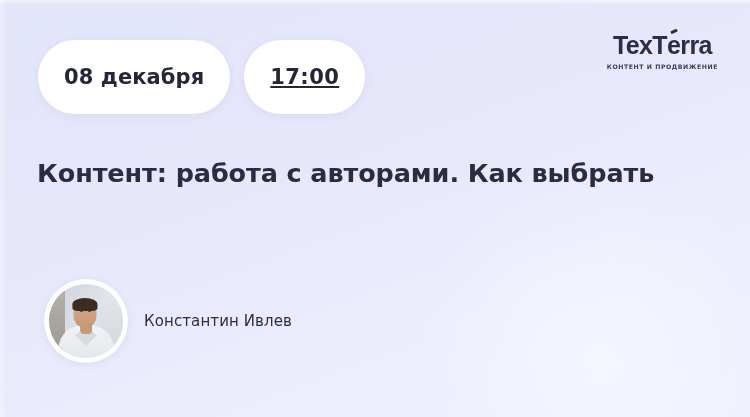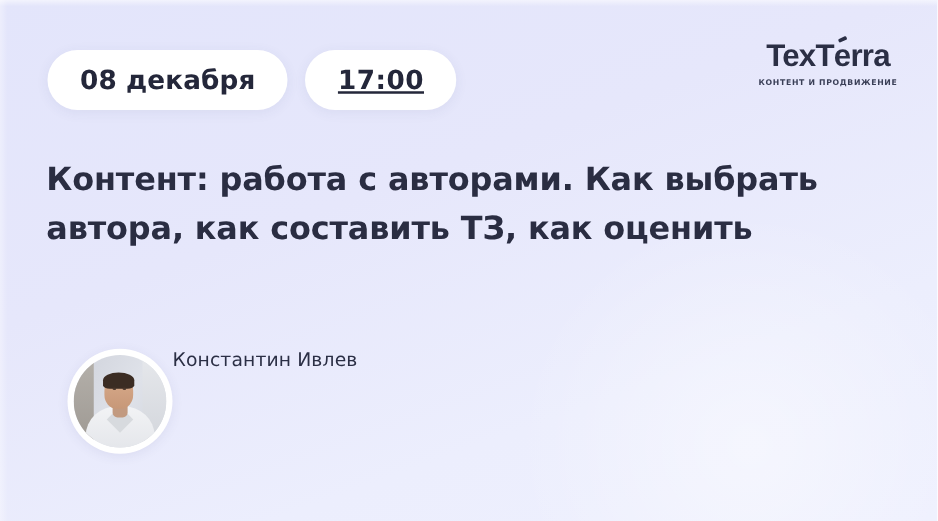--- a/index.html
+++ b/index.html
@@ -99,21 +99,21 @@
     display: flex;
     gap: 14px;
   }
   .pill {
     background: #ffffff;
     border-radius: 999px;
     height: 48px;
     display: flex;
     align-items: center;
     justify-content: center;
-    padding: 0 26px;
+    padding: 13px 26px;
     box-shadow: 0 2px 10px rgba(60, 64, 120, 0.07);
   }
   .pill-text {
     font-family: "DejaVu Sans", sans-serif;
     font-size: 21px;
     font-weight: 700;
     color: #24273a;
     letter-spacing: 0.1px;
     white-space: nowrap;
   }
@@ -132,28 +132,31 @@
     font-family: "DejaVu Sans", sans-serif;
     font-weight: 700;
     font-size: 25.5px;
     line-height: 39px;
     letter-spacing: -0.1px;
     color: #2a2d42;
   }
   .title .line {
     display: block;
     white-space: nowrap;
+    margin-top: 29px;
   }
 
   
   .speaker {
     position: absolute;
-    left: 54px;
+    left: 44px;
     top: 279px;
     display: flex;
+    align-items: center;
+    gap: 16px;
   }
   .avatar-ring {
     width: 84px;
     height: 84px;
     border-radius: 50%;
     background: #ffffff;
     padding: 5px;
     box-sizing: border-box;
     box-shadow: 0 2px 9px rgba(60, 64, 120, 0.08);
     flex: 0 0 auto;
@@ -253,21 +256,20 @@
     <div class="pill date">
       <span class="pill-text">08 декабря</span>
     </div>
     <div class="pill time">
       <span class="pill-text">17:00</span>
     </div>
   </div>
 
   <h1 class="title">
     <span class="line">Контент: работа с авторами. Как выбрать</span>
-    <span class="line">автора, как составить ТЗ, как оценить</span>
   </h1>
 
   <div class="speaker">
     <div class="avatar-ring">
       <div class="avatar">
         <div class="ph-wall-left"></div>
         <div class="ph-wall-right"></div>
         <div class="ph-body"></div>
         <div class="ph-collar"></div>
         <div class="ph-neck"></div>

